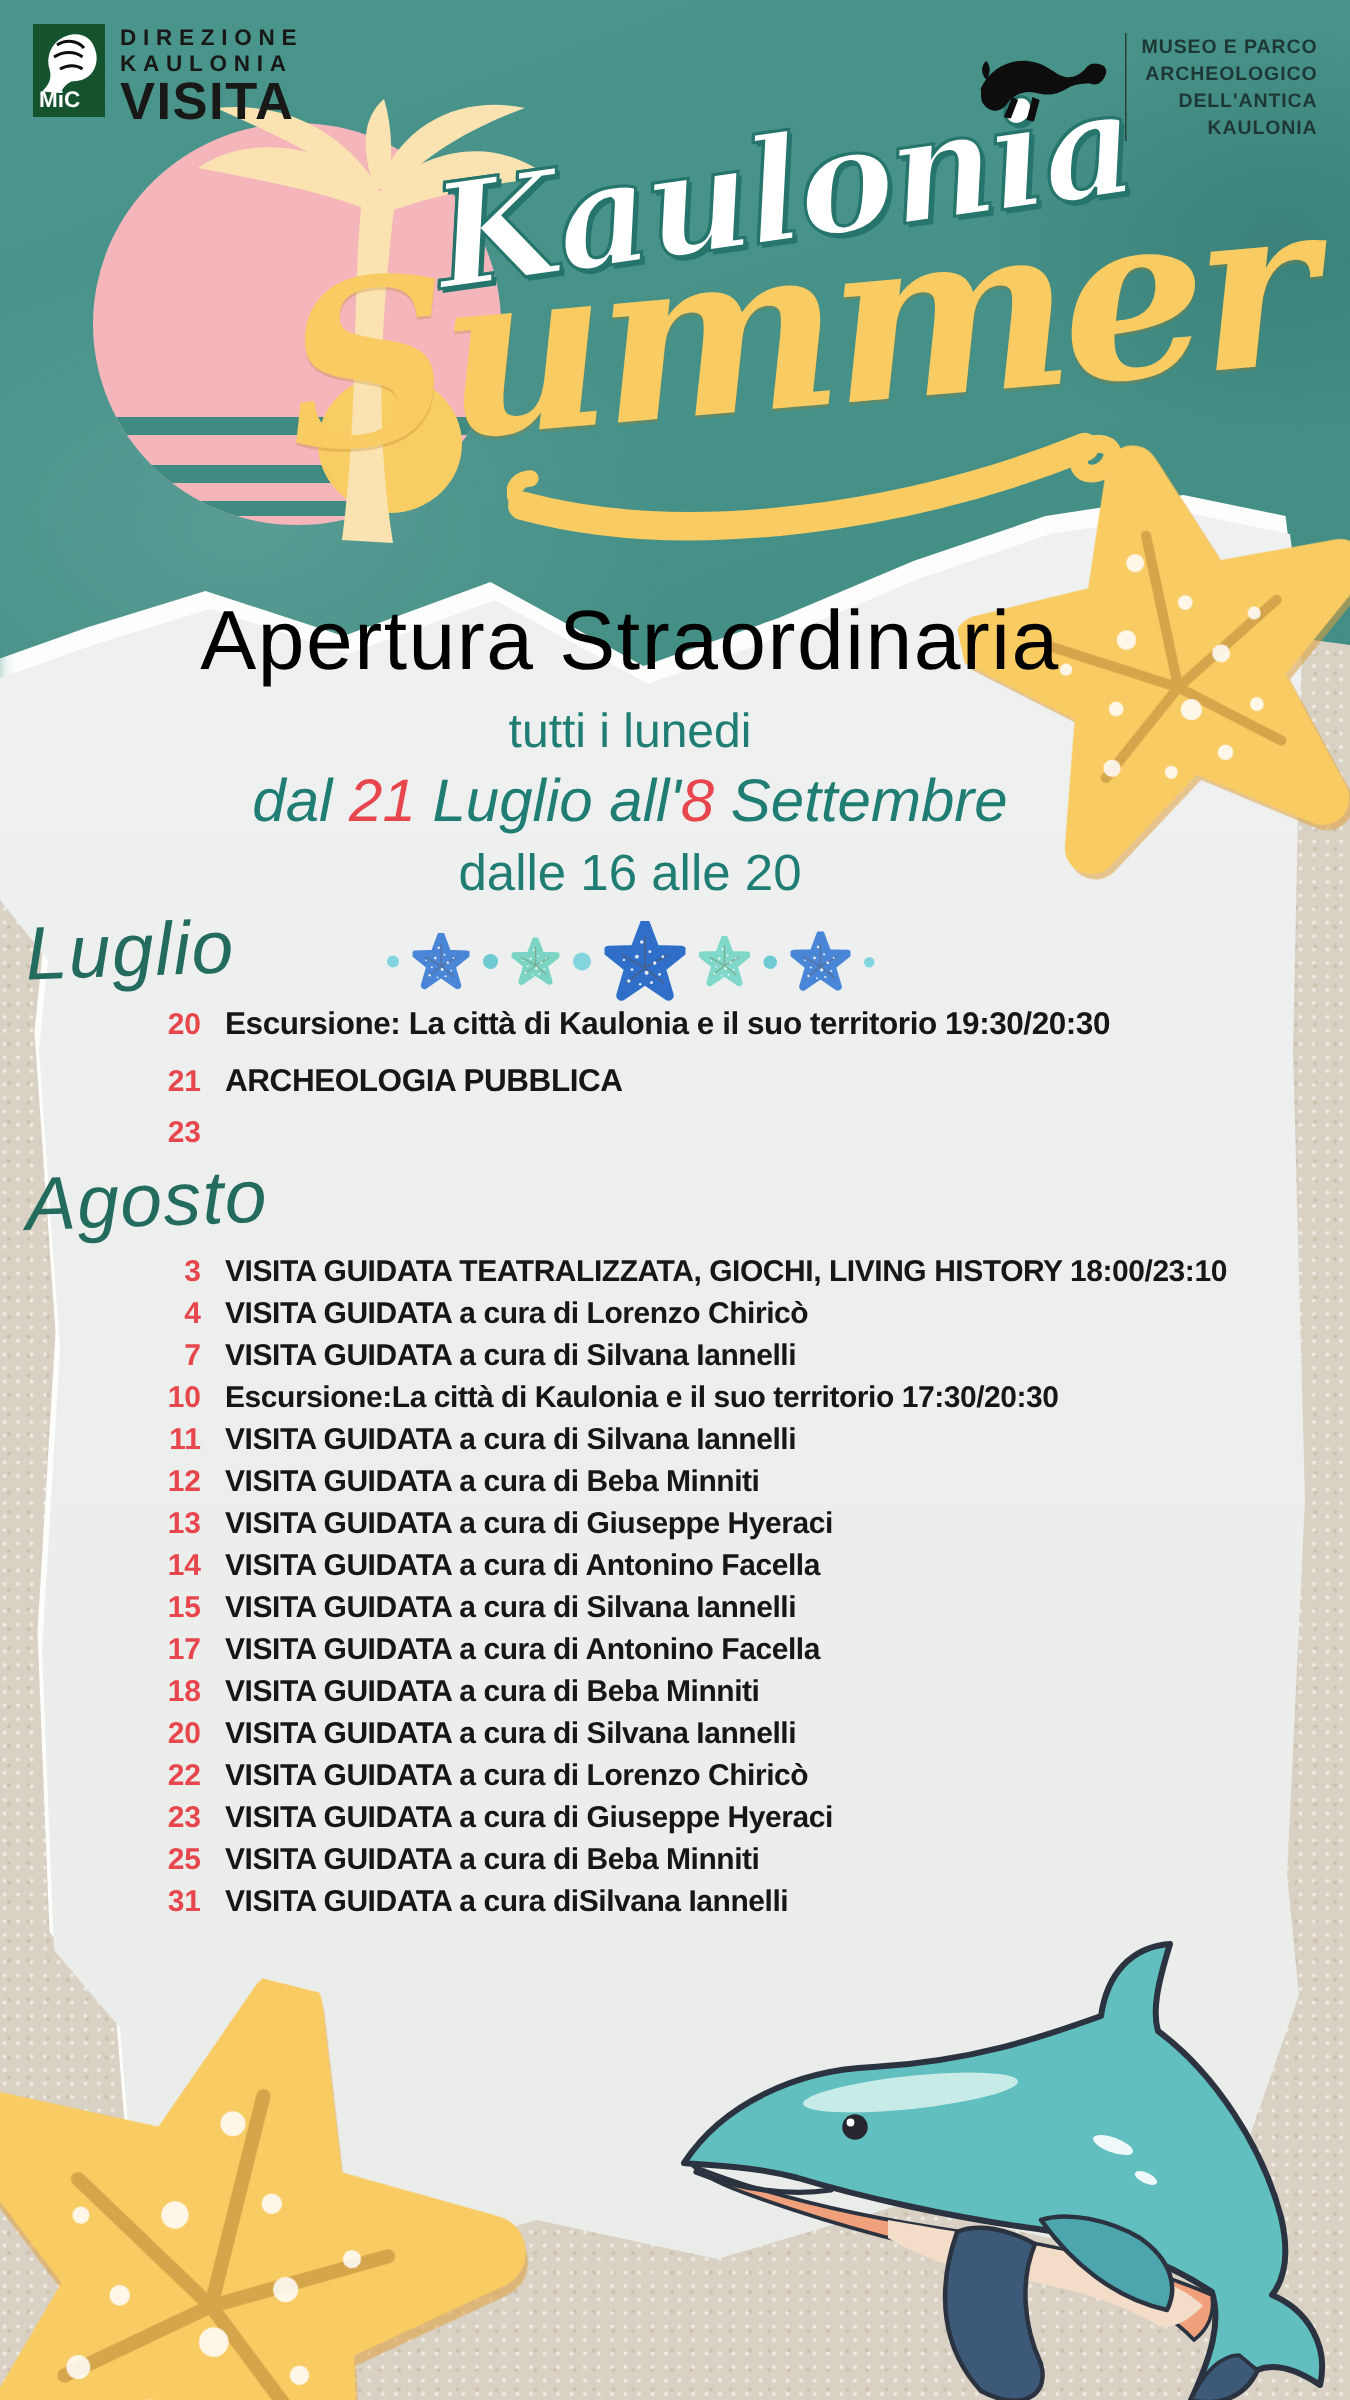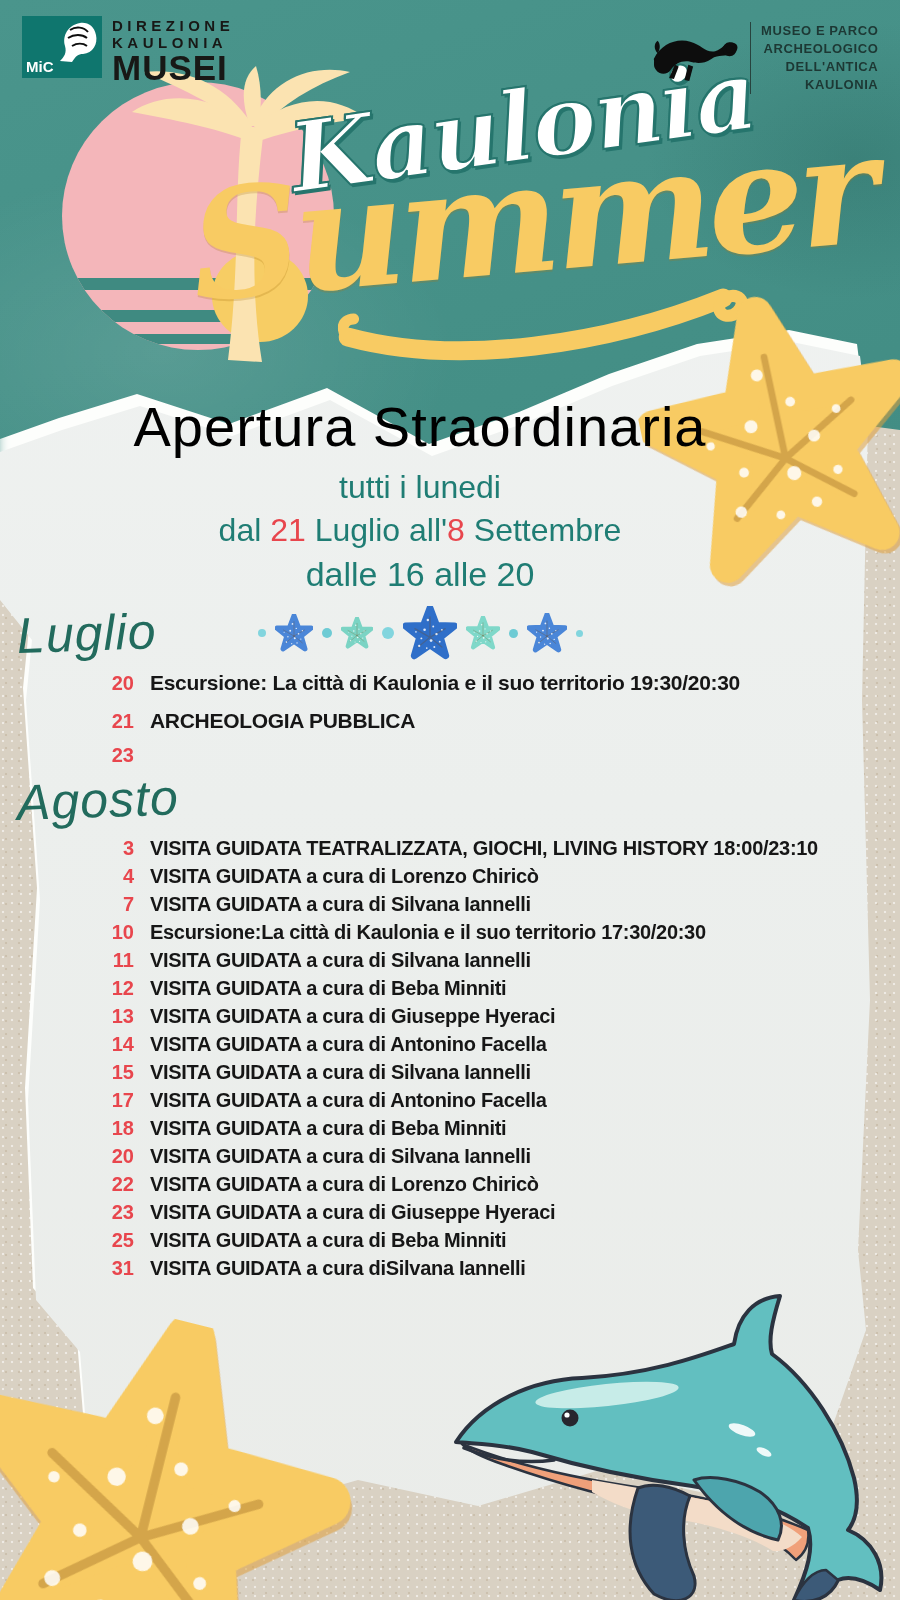--- a/index.html
+++ b/index.html
@@ -28,21 +28,21 @@
       820px 1462px,718px 1496px,600px 1470px,478px 1506px,358px 1480px,238px 1514px,
       140px 1486px,92px 1500px,80px 1352px,36px 1300px,28px 1100px,40px 900px,
       26px 700px,32px 640px,0px 600px);}
   .paper-fuzz{position:absolute;inset:0;z-index:3;background:#fdfefc;
       filter:blur(6px);transform:translate(-3px,-12px);}
   .paper{position:absolute;inset:0;z-index:4;
       background:linear-gradient(180deg,#f1f3f2 0%,#ecefed 50%,#eaece9 100%);}
 
   
   .mic-block{position:absolute;left:22px;top:16px;z-index:8;display:flex;gap:10px;}
-  .mic-square{position:relative;width:80px;height:62px;background:#0f766e;text-decoration:underline;}
+  .mic-square{position:relative;width:48px;height:62px;background:#14532d;text-decoration:underline;}
   .mic-square svg{position:absolute;right:2px;top:4px;}
   .mic-abbr{position:absolute;left:4px;bottom:3px;color:#fff;font-size:15px;font-weight:bold;}
   .mic-text{color:#181816;line-height:17px;padding-top:1px;}
   .mic-text .sp{font-size:15px;font-weight:700;letter-spacing:4.5px;}
   .mic-text .big{font-size:35px;font-weight:700;letter-spacing:1px;line-height:33px;}
 
   .museum-block{position:absolute;left:648px;top:18px;z-index:8;display:flex;align-items:flex-start;}
   .museum-logo{width:96px;height:62px;margin-top:8px;}
   .museum-div{width:1px;height:72px;background:#27433e;margin:4px 10px 0 6px;}
   .museum-text{color:#1d3834;font-size:13px;font-weight:600;letter-spacing:.6px;line-height:18px;padding-top:4px;text-align:right;}
@@ -65,21 +65,21 @@
   .sun .stripe{position:absolute;left:-10px;right:-10px;height:12px;background:#3f8a81;}
   .sun .s1{top:196px}.sun .s2{top:228px}.sun .s3{top:252px;height:10px}
   .sun-core{position:absolute;left:150px;top:168px;width:96px;height:92px;border-radius:50%;
       background:#f7cd64;z-index:2;}
   .palm{position:absolute;left:60px;top:-18px;z-index:3;}
 
   
   .hero{position:absolute;left:50px;top:394px;width:740px;z-index:6;text-align:center;}
   .hero-heading{font-size:56px;color:#000000;letter-spacing:1px;margin-bottom:10px;}
   .hero-sub{font-size:32px;color:#1f7d74;margin-bottom:6px;}
-  .hero-period{font-size:32px;color:#1f7d74;margin-bottom:6px;}
+  .hero-period{font-size:40px;color:#1f7d74;margin-bottom:6px;font-style:italic;}
   .hero-period .red{color:#e8464d;}
   .hero-hours{font-size:34px;color:#1f7d74;}
   .star-divider{margin-top:12px;display:flex;justify-content:center;align-items:center;gap:9px;}
   .star-divider .dot{border-radius:50%;display:inline-block;opacity:.85;}
 
   
   .events-area{position:absolute;left:18px;top:608px;width:866px;z-index:6;}
   .month-heading{font-family:"Liberation Sans",sans-serif;font-style:italic;font-size:50px;
       line-height:56px;color:#226b5d;transform:rotate(-2deg);transform-origin:left bottom;
       letter-spacing:1px;margin-bottom:4px;}
@@ -158,21 +158,21 @@
     <div class="mic-square">
       <svg width="44" height="44" viewBox="0 0 44 44">
         <path fill="#ffffff" d="M24,3 C12,5 6,16 9,26 C11,33 8,37 4,41 L16,42 C20,36 22,34 27,34 C37,33 42,24 40,15 C38,6 32,2 24,3 Z"></path>
         <path fill="none" stroke="#0d0d0d" stroke-width="2" d="M14,10 C20,6 28,7 32,12 M12,18 C18,14 26,14 31,18 M16,26 C21,23 27,23 31,26"></path>
       </svg>
       <span class="mic-abbr">MiC</span>
     </div>
     <div class="mic-text">
       <div class="sp">DIREZIONE</div>
       <div class="sp">KAULONIA</div>
-      <div class="big">MUSEI</div>
+      <div class="big">VISITA</div>
     </div>
   </div>
 
   <div class="museum-block">
     <svg class="museum-logo" viewBox="0 0 100 64">
       <g fill="#0d0d0d">
         <path d="M6,34 C14,18 30,12 44,16 C56,19 60,28 70,26 C78,24 80,16 88,17 C95,18 95,26 88,29 C80,32 74,29 66,34 C58,39 52,39 44,37 C36,35 28,39 24,45 C20,51 12,51 8,45 C5,41 7,37 6,34 Z"></path>
         <path d="M28,40 L22,54 L27,55 L32,42 Z"></path>
         <path d="M42,40 L38,56 L43,57 L47,42 Z"></path>
         <path d="M10,28 C6,24 6,18 10,15 C13,18 13,24 10,28 Z"></path>

